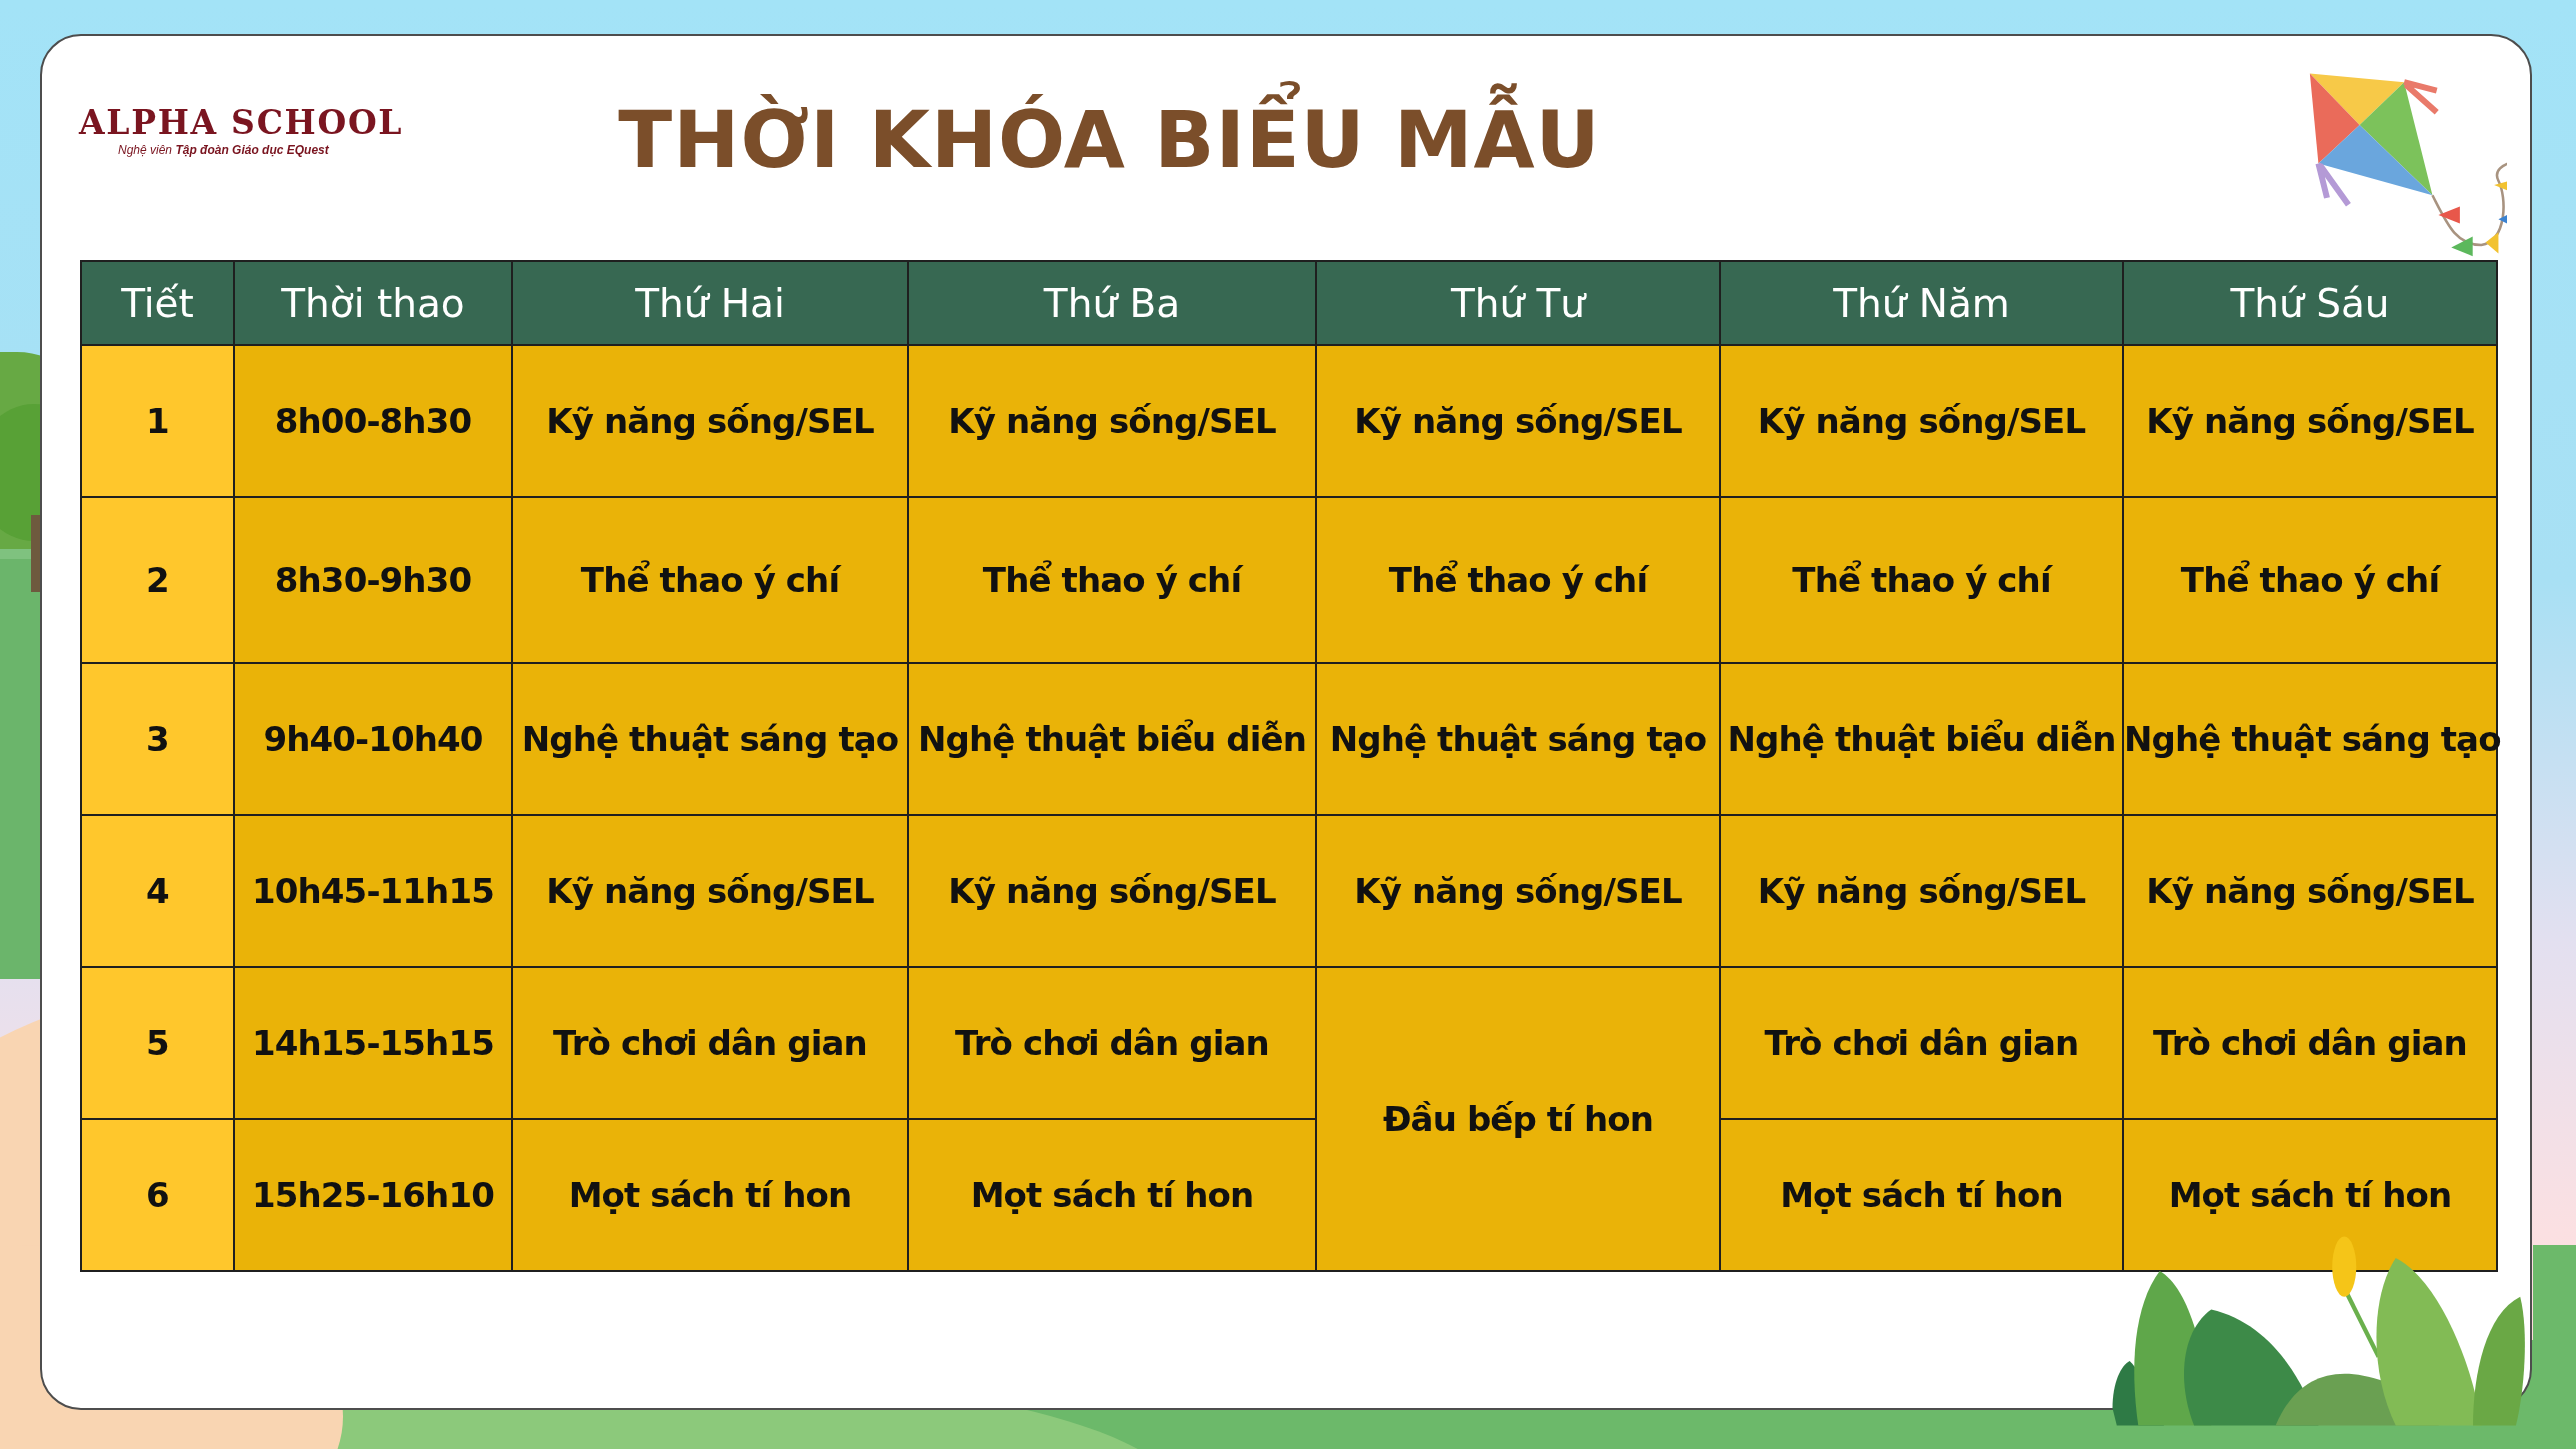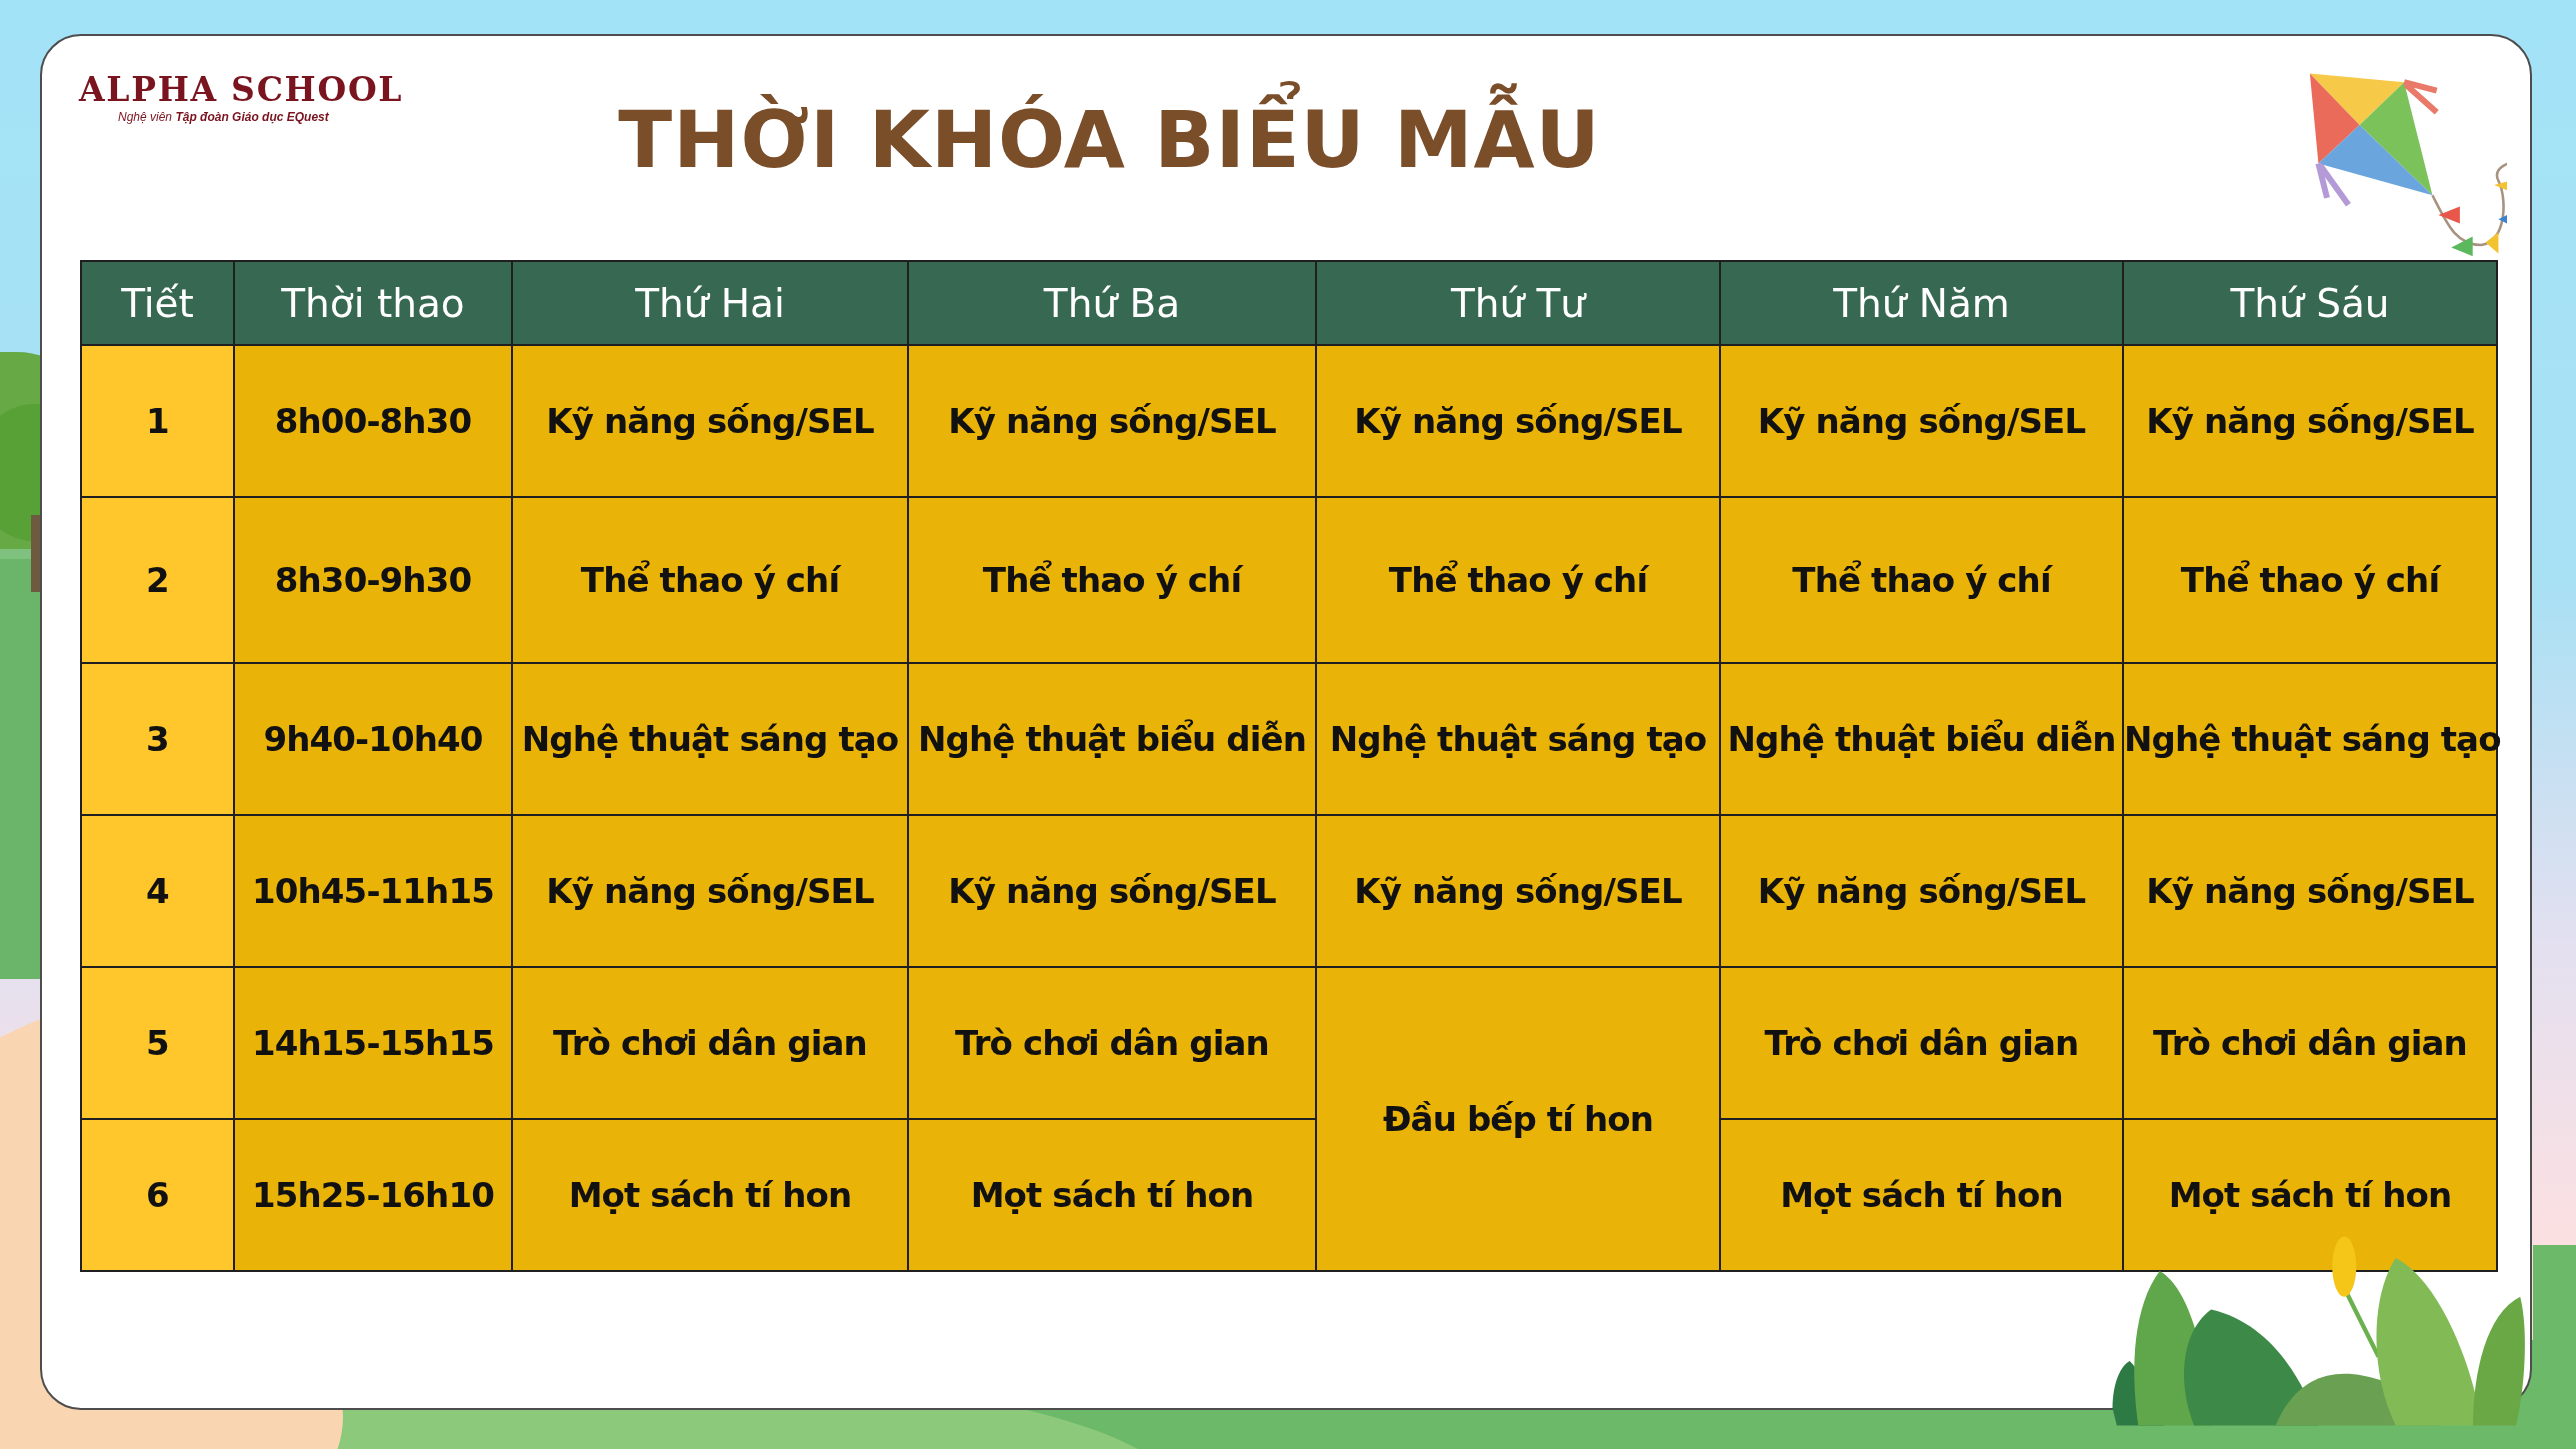--- a/index.html
+++ b/index.html
@@ -13,21 +13,21 @@
   .bg-tree2{position:absolute;left:-26px;top:404px;width:120px;height:137px;border-radius:50%;background:#58a136;}
   .bg-trunk{position:absolute;left:31px;top:515px;width:26px;height:77px;background:#6e5a3e;}
   .bg-bottom{position:absolute;left:0;top:1340px;width:2576px;height:110px;background:#6cb96a;}
   .bg-bottom-light{position:absolute;left:155px;top:1374px;width:1030px;height:258px;border-radius:50%;background:#8cc97b;}
   .bg-bottom-peach{position:absolute;left:-258px;top:1245px;width:601px;height:343px;border-radius:50%;background:#f9d5b2;}
   .bg-right-grass{position:absolute;left:2533px;top:1245px;width:43px;height:206px;background:#6cb96a;}
 
   .card{position:absolute;left:40px;top:34px;width:2492px;height:1376px;background:#fff;
     border:2.6px solid #4d4d4d;border-radius:41px;box-sizing:border-box;}
 
-  .logo{position:absolute;left:79px;top:71px;}
+  .logo{position:absolute;left:79px;top:104px;}
   .logo-main{font-family:"DejaVu Serif","Liberation Serif",serif;font-weight:bold;font-size:33px;letter-spacing:1.7px;color:#7a1520;line-height:38px;}
   .logo-sub{margin-left:39px;font-family:"Liberation Sans",sans-serif;font-style:italic;font-size:12px;color:#7a1520;line-height:17px;}
   .logo-sub b{font-weight:bold;font-style:italic;}
 
   .title{position:absolute;left:0;width:2219px;top:93px;text-align:center;
     font-family:"DejaVu Sans",sans-serif;font-weight:bold;font-size:79px;color:#7b4e2a;line-height:94px;letter-spacing:0.9px;}
 
   .kite{position:absolute;left:2267px;top:52px;width:240px;height:206px;}
 
   table.tt{position:absolute;left:80px;top:260px;border-collapse:collapse;table-layout:fixed;width:2416px;}

